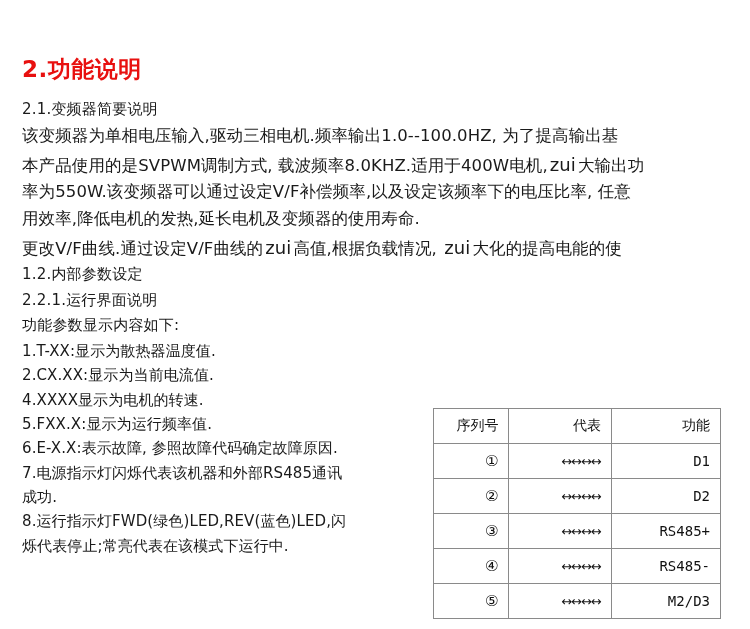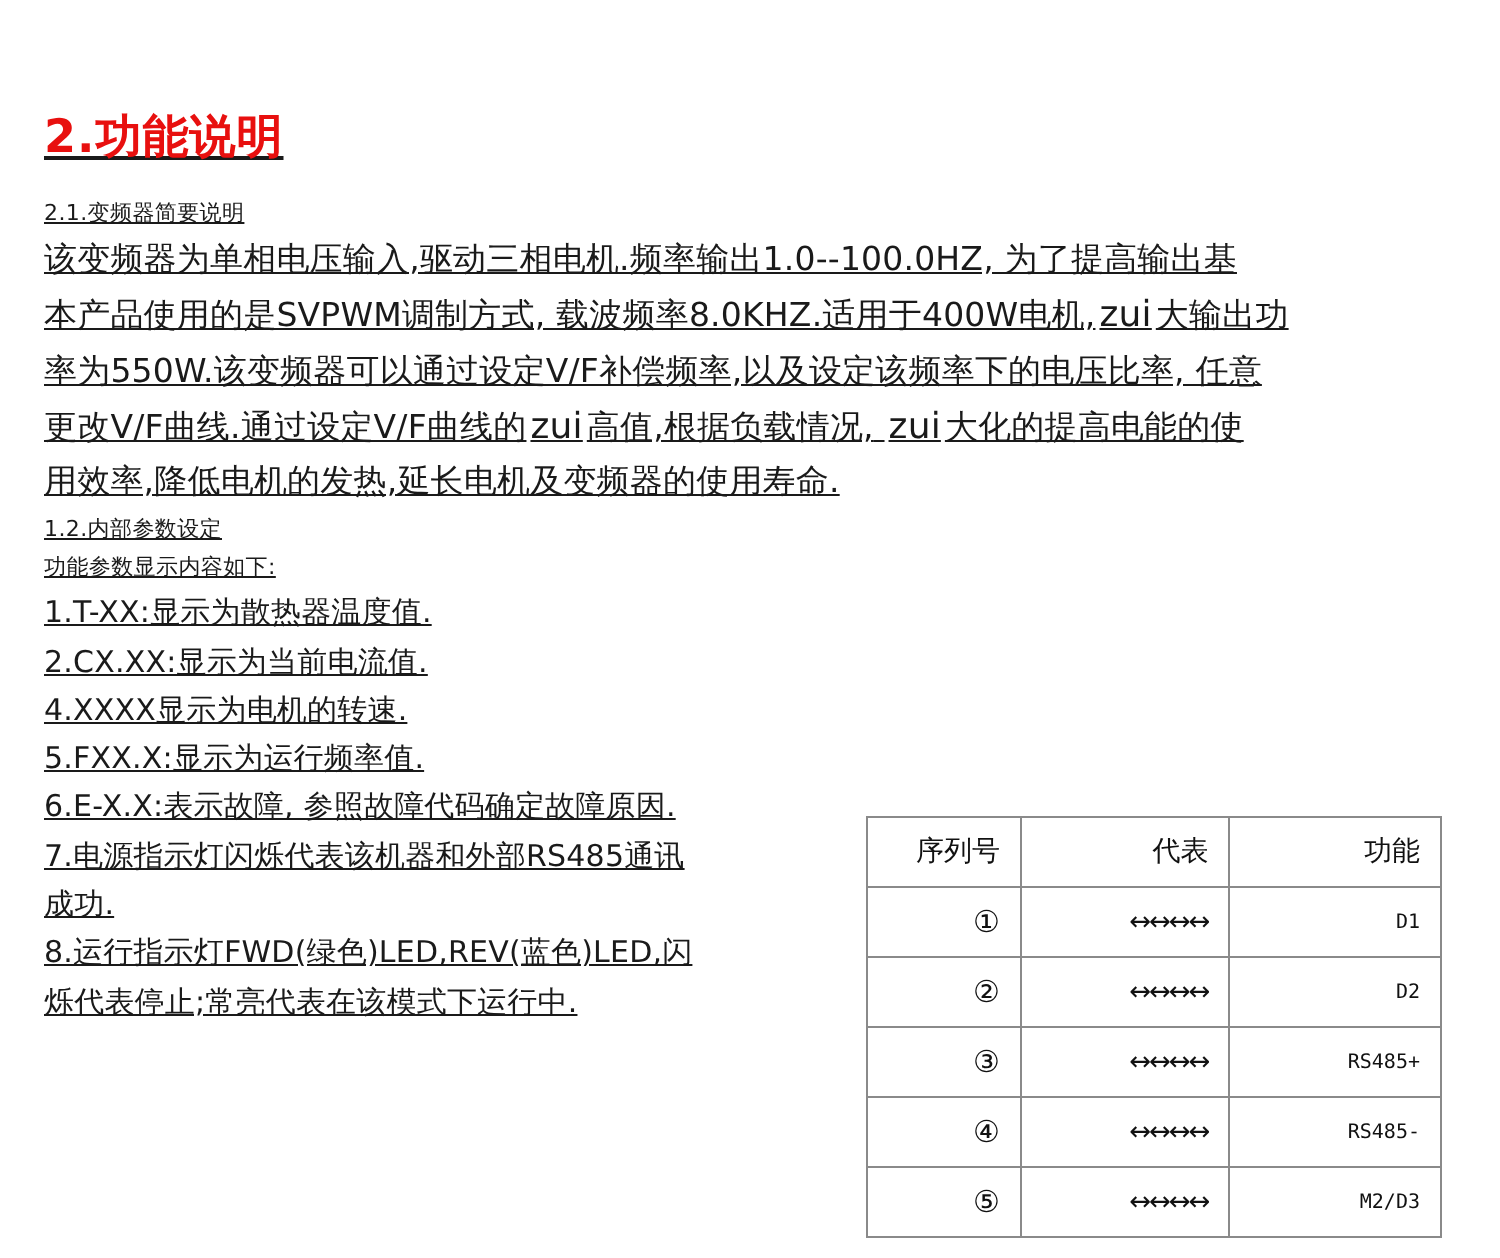--- a/index.html
+++ b/index.html
@@ -13,32 +13,31 @@
     font-family: "DejaVu Sans", "Liberation Sans", sans-serif;
     color: #1a1a1a;
     overflow: hidden;
   }
   .page {
     position: relative;
     width: 738px;
     height: 629px;
     box-sizing: border-box;
     padding: 56px 24px 0 22px;
-    text-decoration: underline;
   }
   .section-title {
     color: #e8100f;
     font-size: 23px;
     font-weight: bold;
     letter-spacing: 0.5px;
     margin: 0 0 14px 0;
     line-height: 1.2;
   }
   .sub-title {
-    font-size: 11px;
+    font-size: 15px;
     line-height: 1.55;
     margin: 0 0 2px 0;
     letter-spacing: 0.2px;
   }
   .para {
     font-size: 16.5px;
     line-height: 1.62;
     margin: 0;
     letter-spacing: 0.1px;
     text-align: justify;
@@ -89,41 +88,42 @@
   .col-c { width: 108px; }
   .circled {
     font-size: 15px;
   }
   .arrows {
     letter-spacing: -1px;
     font-size: 13px;
   }
   .mono-ish {
     font-family: "DejaVu Sans Mono", "Liberation Mono", monospace;
-    font-size: 10px;
+    font-size: 14px;
   }
 </style>
 </head>
 <body>
 
 <div class="page">
 
   <h1 class="section-title">2.功能说明</h1>
 
   <p class="sub-title">2.1.变频器简要说明</p>
 
   <div class="body-block">
     <p class="para">该变频器为单相电压输入,驱动三相电机.频率输出1.0--100.0HZ, 为了提高输出基</p>
     <p class="para"><span>本产品使用的是SVPWM调制方式, 载波频率8.0KHZ.适用于400W电机,</span><span class="zui">zui</span><span>大输出功</span></p>
     <p class="para">率为550W.该变频器可以通过设定V/F补偿频率,以及设定该频率下的电压比率, 任意</p>
+    <p class="para">用效率,降低电机的发热,延长电机及变频器的使用寿命.</p>
     <p class="para"><span>更改V/F曲线.通过设定V/F曲线的</span><span class="zui">zui</span><span>高值,根据负载情况,</span>&nbsp;<span class="zui">zui</span><span>大化的提高电能的使</span></p>
-    <p class="para">用效率,降低电机的发热,延长电机及变频器的使用寿命.</p>
   </div>
 
   <p class="sub-title">1.2.内部参数设定</p>
+  <p class="sub-title">2.2.1.运行界面说明</p>
   <p class="sub-title">功能参数显示内容如下:</p>
 
   <div class="lower text-col">
     <p class="list-line">1.T-XX:显示为散热器温度值.</p>
     <p class="list-line">2.CX.XX:显示为当前电流值.</p>
     <p class="list-line">4.XXXX显示为电机的转速.</p>
     <p class="list-line">5.FXX.X:显示为运行频率值.</p>
     <p class="list-line">6.E-X.X:表示故障, 参照故障代码确定故障原因.</p>
     <p class="list-line">7.电源指示灯闪烁代表该机器和外部RS485通讯</p>
     <p class="list-line">成功.</p>

